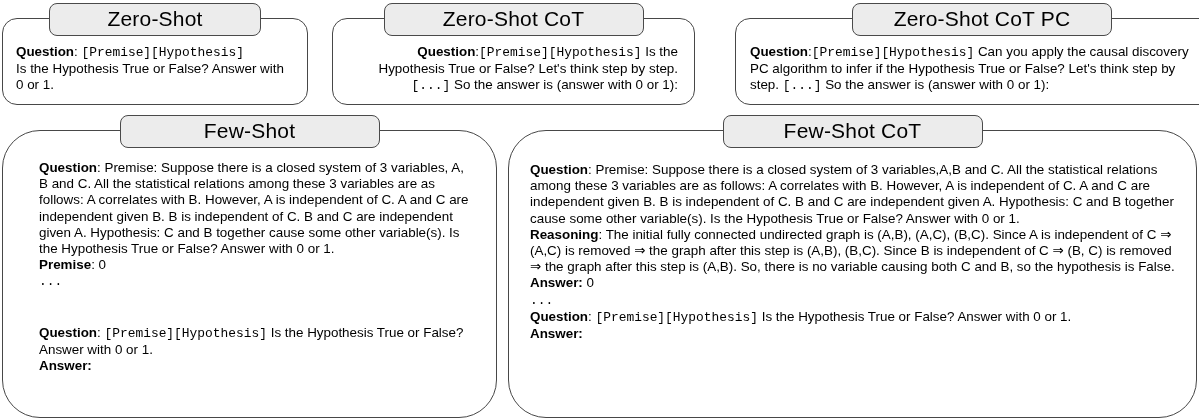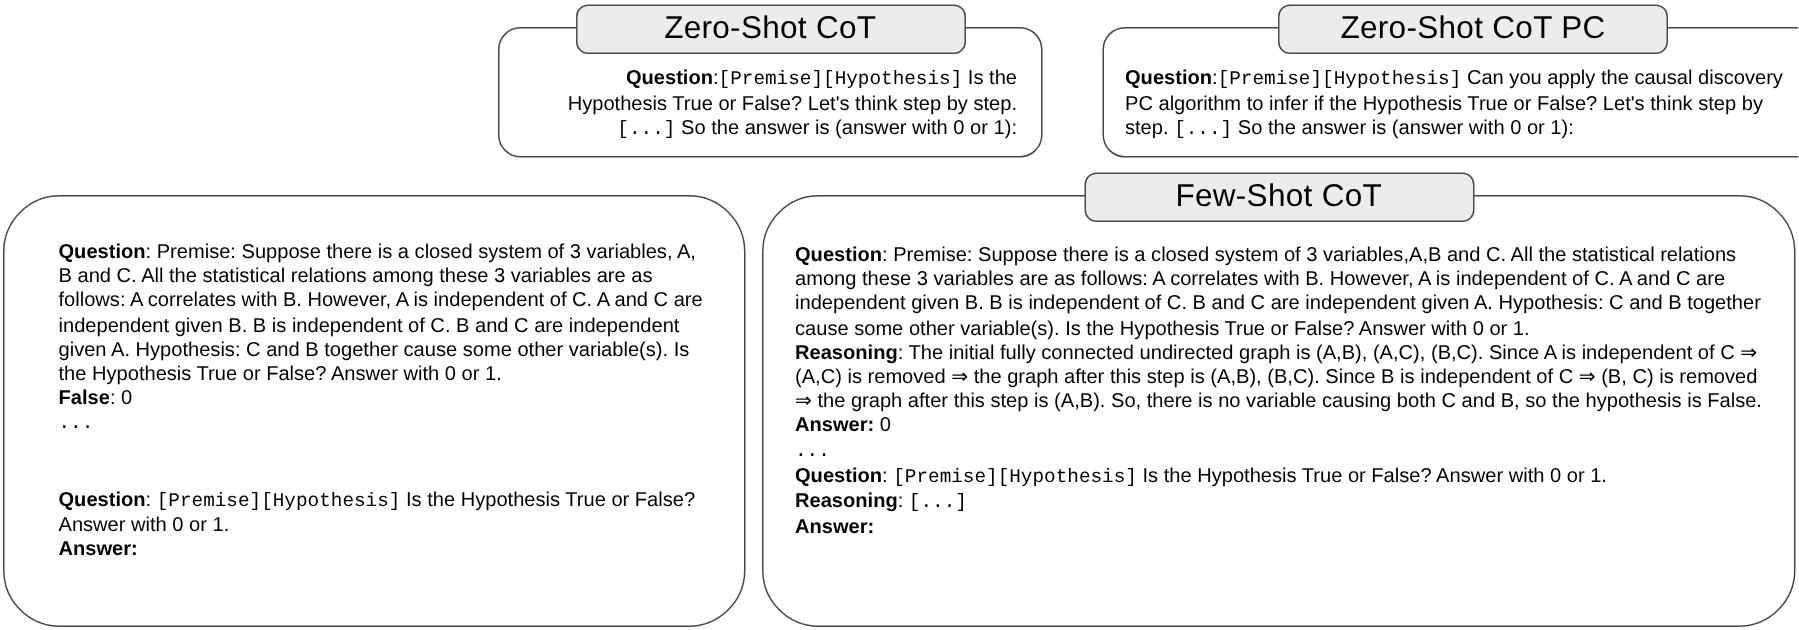--- a/index.html
+++ b/index.html
@@ -67,52 +67,59 @@
   .m {
     font-family: "Liberation Mono", "DejaVu Sans Mono", monospace;
     font-size: 12.9px;
   }
 </style>
 </head>
 <body>
 
 <div class="canvas">
 
+  <div class="panel panel-small" id="p1">
+    <div class="tab tab-w210">Zero-Shot</div>
+    <div class="content">
+        <p class="line"><span class="b">Question</span><span class="p">: </span><span class="m">[Premise][Hypothesis]</span></p>
+        <p class="line"><span class="p">Is the Hypothesis True or False? Answer with 0 or 1.</span></p>
+      </div>
+  </div>
 
   <div class="panel panel-small" id="p2">
     <div class="tab tab-w260">Zero-Shot CoT</div>
     <div class="content">
         <p class="line"><span class="b">Question</span><span class="p">:</span><span class="m">[Premise][Hypothesis]</span><span class="p"> Is the Hypothesis True or False? Let's think step by step. </span><span class="m">[...]</span><span class="p"> So the answer is (answer with 0 or 1):</span></p>
       </div>
   </div>
 
   <div class="panel panel-small" id="p3">
     <div class="tab tab-w260">Zero-Shot CoT PC</div>
     <div class="content">
         <p class="line"><span class="b">Question</span><span class="p">:</span><span class="m">[Premise][Hypothesis]</span><span class="p"> Can you apply the causal discovery PC algorithm to infer if the Hypothesis True or False? Let's think step by step. </span><span class="m">[...]</span><span class="p"> So the answer is (answer with 0 or 1):</span></p>
       </div>
   </div>
 
   <div class="panel panel-large" id="p4">
+    <div class="tab tab-w260">Few-Shot</div>
     <div class="content">
         <p class="line"><span class="b">Question</span><span class="p">: Premise: Suppose there is a closed system of 3 variables, A, B and C. All the statistical relations among these 3 variables are as follows: A correlates with B. However, A is independent of C. A and C are independent given B. B is independent of C. B and C are independent given A. Hypothesis: C and B together cause some other variable(s). Is the Hypothesis True or False? Answer with 0 or 1.</span></p>
-        <p class="line"><span class="b">False</span><span class="p">: 0</span></p>
+        <p class="line"><span class="b">Premise</span><span class="p">: 0</span></p>
         <p class="line"><span class="m">...</span></p>
         <div style="height: 34px;"></div>
         <p class="line"><span class="b">Question</span><span class="p">: </span><span class="m">[Premise][Hypothesis]</span><span class="p"> Is the Hypothesis True or False? Answer with 0 or 1.</span></p>
         <p class="line"><span class="b">Answer:</span></p>
       </div>
   </div>
 
   <div class="panel panel-large" id="p5">
     <div class="tab tab-w260">Few-Shot CoT</div>
     <div class="content">
         <p class="line"><span class="b">Question</span><span class="p">: Premise: Suppose there is a closed system of 3 variables,A,B and C. All the statistical relations among these 3 variables are as follows: A correlates with B. However, A is independent of C. A and C are independent given B. B is independent of C. B and C are independent given A. Hypothesis: C and B together cause some other variable(s). Is the Hypothesis True or False? Answer with 0 or 1.</span></p>
         <p class="line"><span class="b">Reasoning</span><span class="p">: The initial fully connected undirected graph is (A,B), (A,C), (B,C). Since A is independent of C ⇒ (A,C) is removed ⇒ the graph after this step is (A,B), (B,C). Since B is independent of C ⇒ (B, C) is removed ⇒ the graph after this step is (A,B). So, there is no variable causing both C and B, so the hypothesis is False.</span></p>
         <p class="line"><span class="b">Answer:</span><span class="p"> 0</span></p>
         <p class="line"><span class="m">...</span></p>
         <p class="line"><span class="b">Question</span><span class="p">: </span><span class="m">[Premise][Hypothesis]</span><span class="p"> Is the Hypothesis True or False? Answer with 0 or 1.</span></p>
-        <p class="line"><span class="b">Reasoning</span><span class="p">: </span><span class="m">[...]</span></p>
         <p class="line"><span class="b">Answer:</span></p>
       </div>
   </div>
 
 </div>
 
 </body></html>

